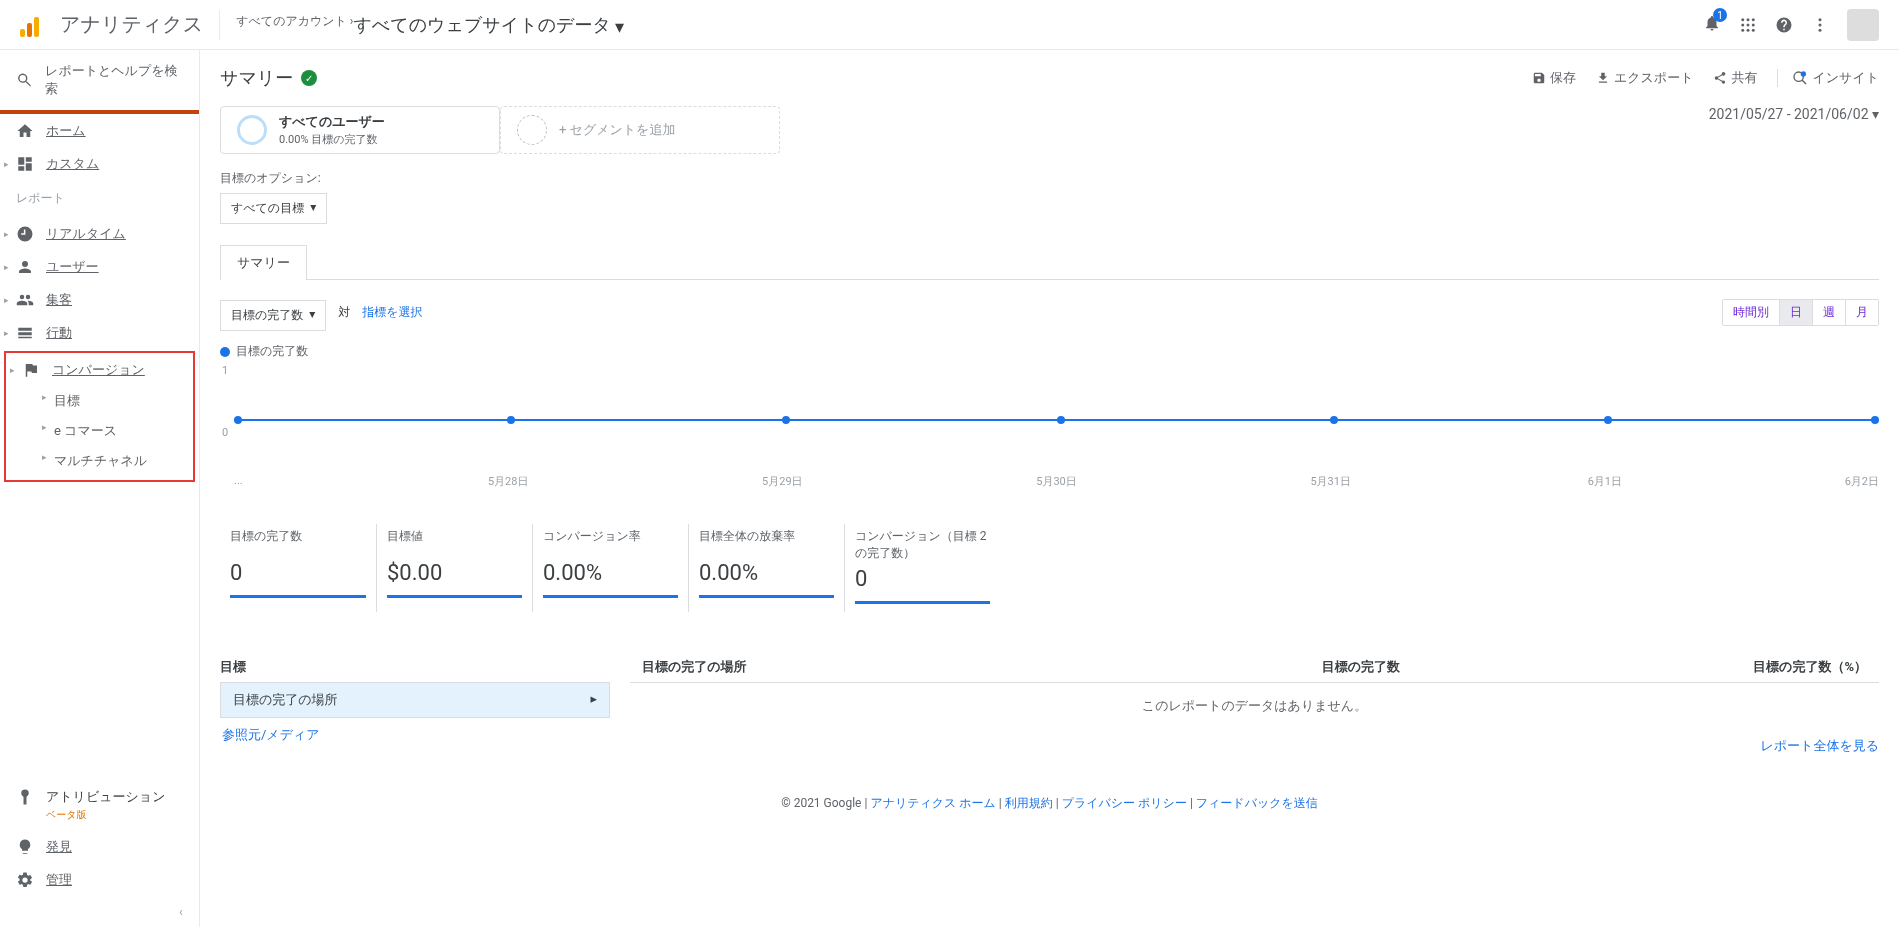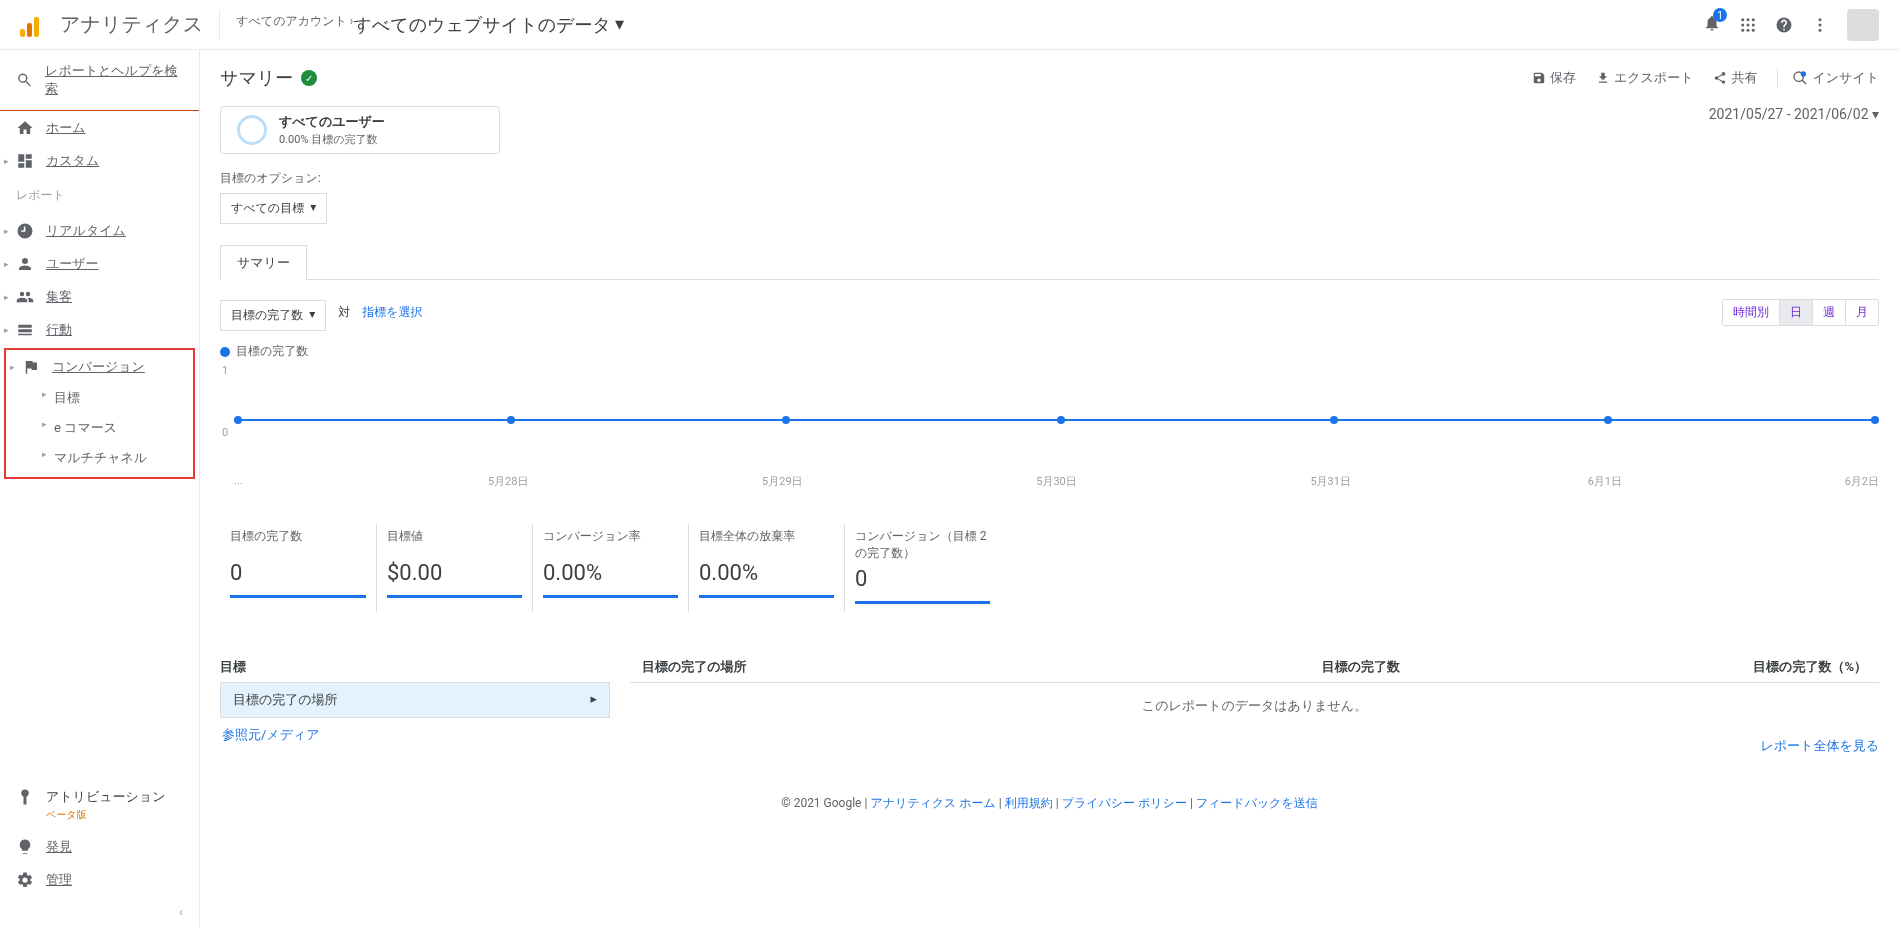--- a/index.html
+++ b/index.html
@@ -7,28 +7,28 @@
 .header { display: flex; align-items: center; height: 50px; border-bottom: 1px solid #e8eaed; padding: 0 20px; gap: 16px; }
 .logo-icon { width: 24px; height: 24px; display: flex; align-items: flex-end; gap: 2px; }
 .logo-icon span { background: #f9ab00; border-radius: 2px; }
 .logo-icon span:nth-child(1){width:5px;height:8px}
 .logo-icon span:nth-child(2){width:5px;height:14px;background:#e37400}
 .logo-icon span:nth-child(3){width:5px;height:20px}
 .product-name { font-size: 20px; color: #5f6368; font-weight: 400; }
 .divider { width:1px; height:30px; background:#e8eaed; }
 .breadcrumb { display:flex; flex-direction:row; }
 .breadcrumb .top { font-size:12px; color:#5f6368; }
-.breadcrumb .bottom { font-size:18px; color:#3c4043; display:flex; align-items:flex-start; gap:4px;}
+.breadcrumb .bottom { font-size:18px; color:#3c4043; display:flex; align-items:flex-end; gap:4px;}
 .header-right { margin-left:auto; display:flex; align-items:center; gap:18px; }
 .bell-wrap { position:relative; }
 .badge { position:absolute; top:-6px; right:-6px; background:#1a73e8; color:#fff; border-radius:50%; width:14px; height:14px; font-size:10px; display:flex; align-items:center; justify-content:center;}
 .avatar { width:32px; height:32px; background:#ddd; border-radius:4px;}
 .layout { display:flex; height: 877px; }
 .sidebar { width:200px; border-right:1px solid #e8eaed; display:flex; flex-direction:column; position:relative;}
-.search-row { display:flex; align-items:center; padding:12px 16px; gap:12px; color:#5f6368; font-size:13px; border-bottom:1px solid #c2410c;text-decoration:underline;}
+.search-row { display:flex; align-items:center; padding:12px 16px; gap:12px; color:#5f6368; font-size:13px; border-bottom:4px solid #c2410c;}
 .nav-item { display:flex; align-items:center; padding:8px 16px; gap:12px; color:#5f6368; cursor:pointer; height:33px; font-size:13px;}
 .nav-section-label { padding:10px 16px; color:#9aa0a6; font-size:12px; }
 .nav-item.expandable::before { content:"▸"; font-size:9px; color:#9aa0a6; position:absolute; left:4px;}
 .nav-item { position:relative;text-decoration:underline; }
 .conv-group { border:2px solid #e53935; margin:2px 4px; padding-bottom:4px;}
 .conv-item { padding:6px 16px 6px 48px; color:#5f6368; font-size:13px; cursor:pointer; position:relative;}
 .conv-item::before{content:"▸"; font-size:9px; position:absolute; left:36px; color:#9aa0a6;}
 .sidebar-bottom { margin-top:auto; }
 .attrib { padding:8px 16px; display:flex; gap:12px; align-items:flex-start;}
 .attrib .txt small{color:#e37400; font-size:10px;}
@@ -249,20 +249,24 @@
           </span>
       </div>
     </div>
 
     <div class="content">
       <div class="seg-row">
         <div class="seg-card">
           <div class="circle-outline"></div>
           <div class="txt"><b>すべてのユーザー</b><br><small>0.00% 目標の完了数</small></div>
         </div>
+        <div class="seg-card" style="border-style:dashed;color:#9aa0a6">
+          <div class="circle-dashed"></div>
+          <span>+ セグメントを追加</span>
+        </div>
         <div class="date-range"><span>2021/05/27 - 2021/06/02</span> ▾</div>
       </div>
 
       <div class="opt-row">目標のオプション:</div>
       <div class="select-box">
           <span>すべての目標</span> 
           <span>▾</span>
         </div>
 
       <div class="tab-row"><div class="tab">サマリー</div></div>

